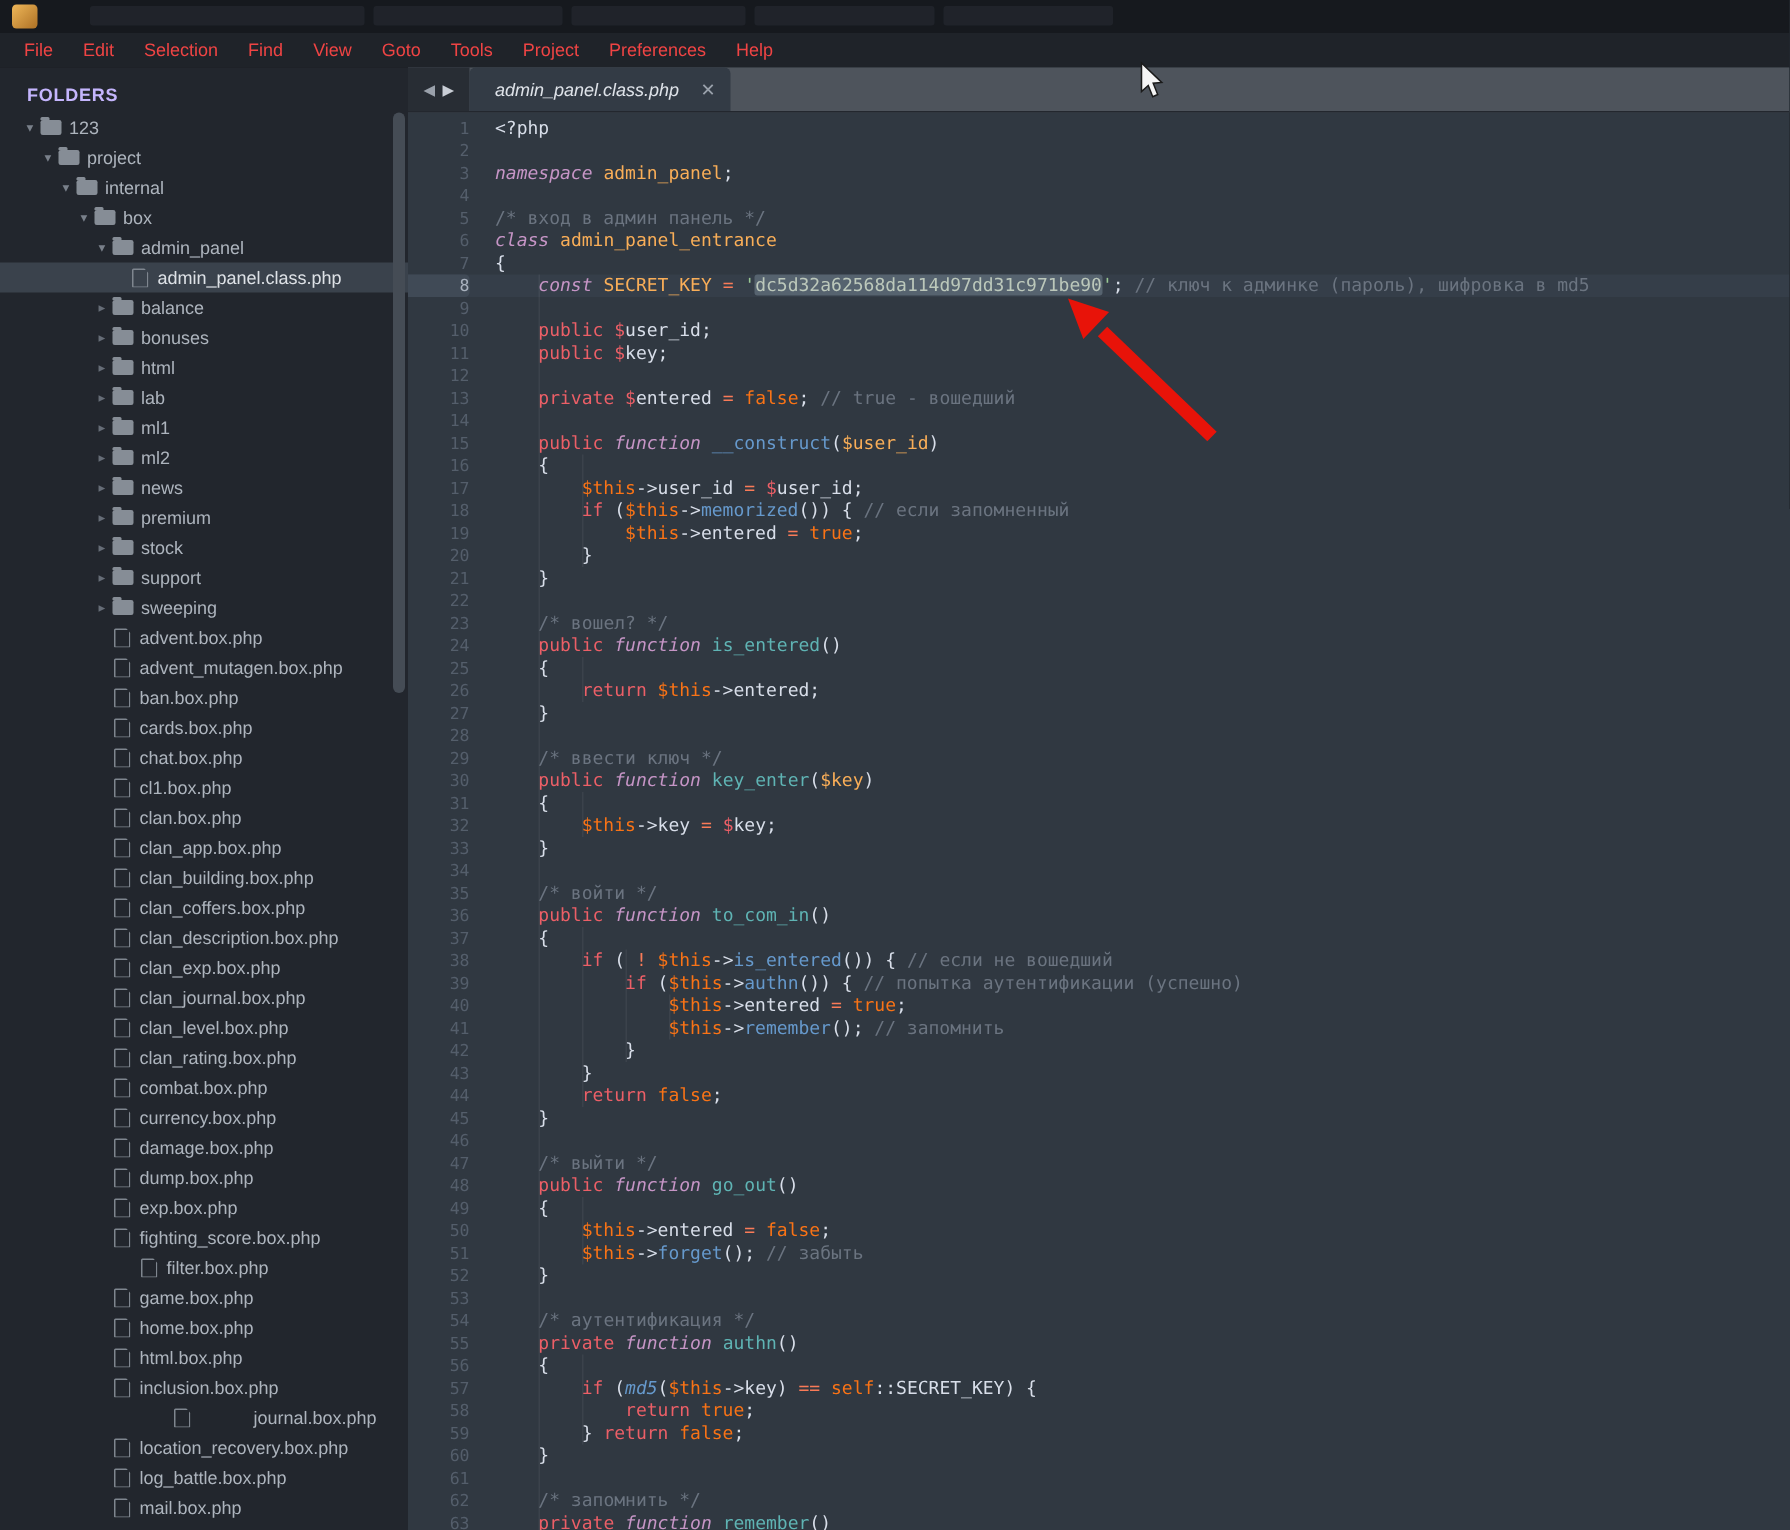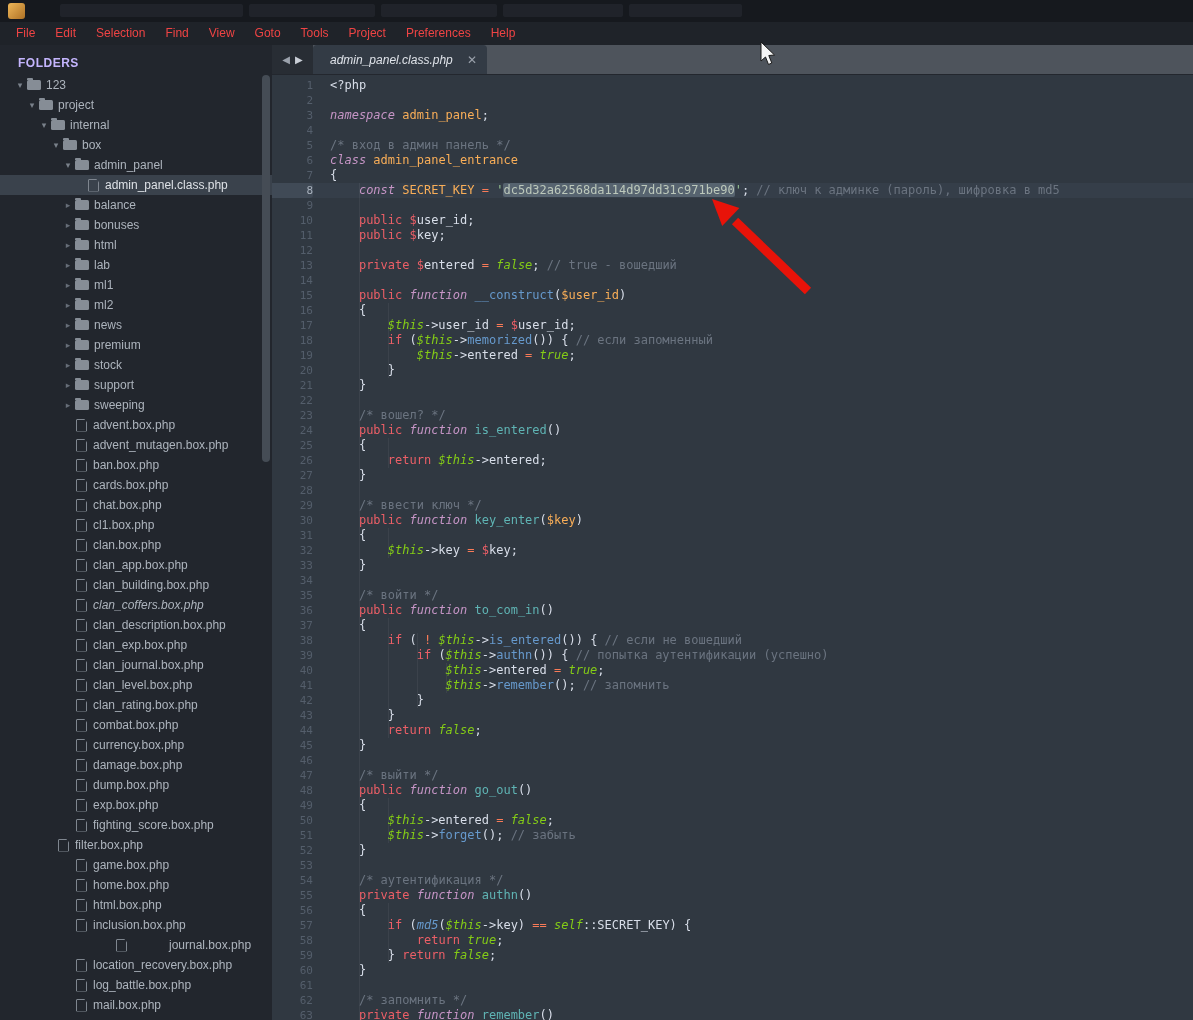--- a/index.html
+++ b/index.html
@@ -55,21 +55,21 @@
   .lines { position:absolute; left:0; top:3px; right:0; }
   .line { display:flex; height:15px; line-height:15px; font-size:12px; white-space:pre; }
   .ln { width:41px; flex:none; text-align:right; color:#545e6b; font-size:11px; padding-right:0; }
   .code { margin-left:17px; flex:1; }
   .line.active { background:#353e49; }
   .line.active .ln { background:#404a56; border-radius:0 3px 3px 0; color:#a8b1bd; }
   .guide { position:absolute; width:1px; background:rgba(255,255,255,.055); }
   
   .tk-w  { color:#d8dee9; }
   .tk-r  { color:#ec5f67; }
-  .tk-ri { color:#84cc16; font-style:italic; }
+  .tk-ri { color:#f97316; }
   .tk-p  { color:#c695c6; font-style:italic; }
   .tk-o  { color:#f9ae58; }
   .tk-g  { color:#99c794; }
   .tk-t  { color:#5fb4b4; }
   .tk-b  { color:#6699cc; }
   .tk-bi { color:#6699cc; font-style:italic; }
   .tk-op { color:#f97b58; }
   .tk-c  { color:#6b7480; }
   .tk-sel { color:#bcc8bb; background:#56636f; border-radius:2px; }
   
@@ -230,21 +230,21 @@
         <div class="tree-row" style="padding-left: 62px;">
           <span class="spacer12"></span>
           <span class="file-ic"></span>
           <span>clan_app.box.php</span>
         </div>
         <div class="tree-row" style="padding-left: 62px;">
           <span class="spacer12"></span>
           <span class="file-ic"></span>
           <span>clan_building.box.php</span>
         </div>
-        <div class="tree-row" style="padding-left: 62px; font-style: italic;">
+        <div class="tree-row" style="padding-left: 62px;">
           <span class="spacer12"></span>
           <span class="file-ic"></span>
           <span>clan_coffers.box.php</span>
         </div>
         <div class="tree-row" style="padding-left: 62px;">
           <span class="spacer12"></span>
           <span class="file-ic"></span>
           <span>clan_description.box.php</span>
         </div>
         <div class="tree-row" style="padding-left: 62px;">
@@ -290,21 +290,21 @@
         <div class="tree-row" style="padding-left: 62px;">
           <span class="spacer12"></span>
           <span class="file-ic"></span>
           <span>exp.box.php</span>
         </div>
         <div class="tree-row" style="padding-left: 62px;">
           <span class="spacer12"></span>
           <span class="file-ic"></span>
           <span>fighting_score.box.php</span>
         </div>
-        <div class="tree-row" style="padding-left: 44px;">
+        <div class="tree-row" style="padding-left: 80px;">
           <span class="spacer12"></span>
           <span class="file-ic"></span>
           <span>filter.box.php</span>
         </div>
         <div class="tree-row" style="padding-left: 62px;">
           <span class="spacer12"></span>
           <span class="file-ic"></span>
           <span>game.box.php</span>
         </div>
         <div class="tree-row" style="padding-left: 62px;">

